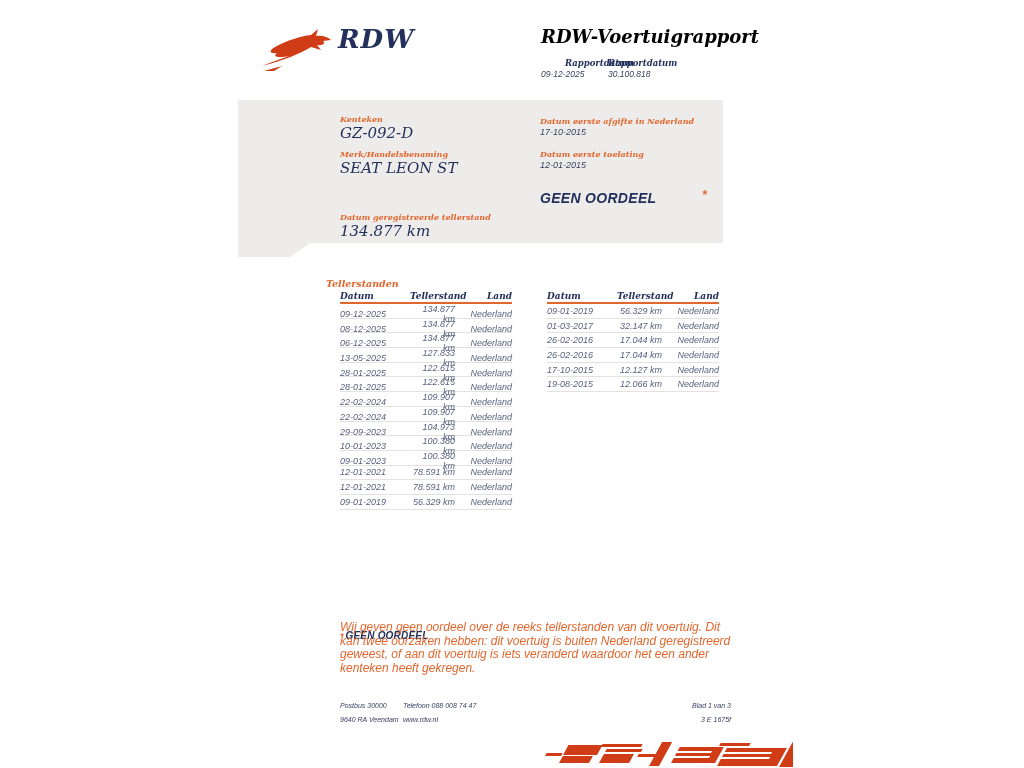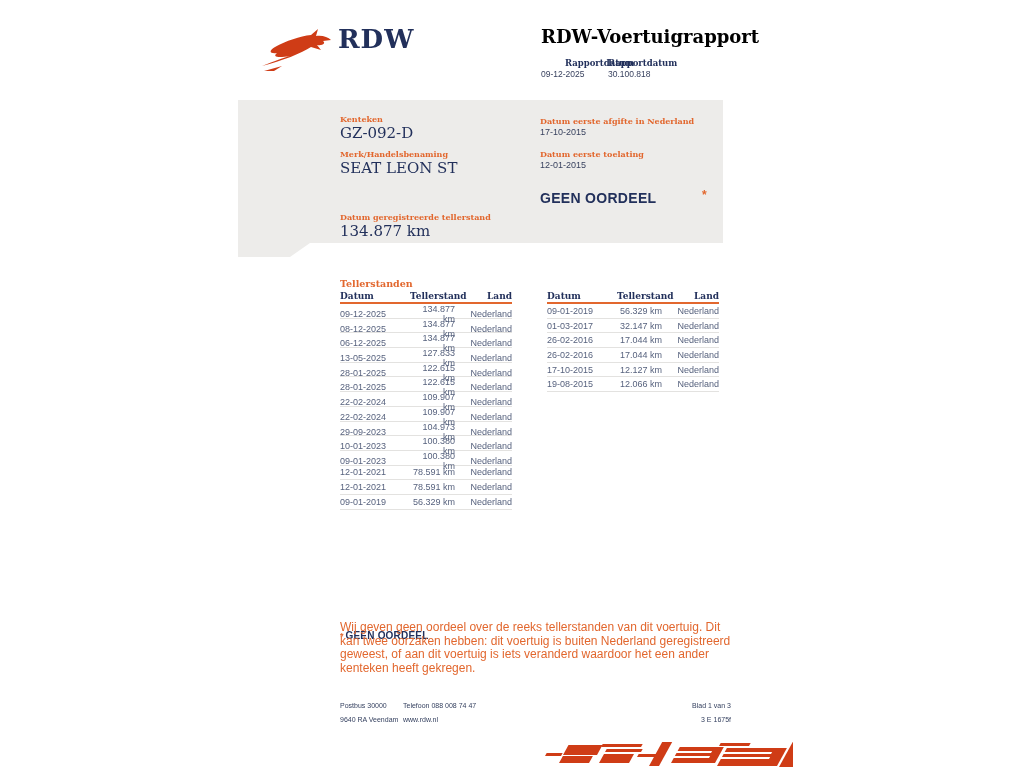--- a/index.html
+++ b/index.html
@@ -1,19 +1,19 @@
 <!DOCTYPE html>
 <html><head>
 <meta charset="utf-8">
 <style>
   * { margin:0; padding:0; box-sizing:border-box; }
   html,body { background:#ffffff; }
   .page {
     position:relative; width:1024px; height:768px; background:#ffffff;
-    font-family:"Liberation Sans", sans-serif; overflow:hidden;
+    font-family:"Liberation Sans", sans-serif; overflow:hidden;font-style:italic;
   }
   .abs { position:absolute; }
 
   
   .logo-text { left:338px; top:24px; font-family:"DejaVu Serif", serif; font-weight:600;
                font-size:26px; color:#22305b; letter-spacing:1px; }
   .doc-title { left:541px; top:26px; font-family:"DejaVu Serif", serif; font-weight:700;
                font-size:18px; color:#000000; }
   .meta-label { font-family:"DejaVu Serif", serif; font-weight:700; font-size:8.5px; color:#22305b; }
   .meta-value { font-size:8.5px; color:#39425f; }
@@ -79,21 +79,21 @@
 
   <div class="abs flabel" style="left:540px; top:116px;">Datum eerste afgifte in Nederland</div>
   <div class="abs fvalue-sm" style="left:540px; top:127px;">17-10-2015</div>
 
   <div class="abs flabel" style="left:540px; top:149px;">Datum eerste toelating</div>
   <div class="abs fvalue-sm" style="left:540px; top:160px;">12-01-2015</div>
 
   <div class="abs oordeel" style="left:540px; top:190px;">GEEN OORDEEL</div>
   <div class="abs star" style="left:702px; top:188px;">*</div>
 
-  <div class="abs section-title" style="left:340px; top:278px;">Tellerstanden</div>
+  <div class="abs section-title" style="left:326px; top:278px;">Tellerstanden</div>
 
   <div class="abs ttable" style="left:340px; top:291px;">
     <div class="thead">
       <span>Datum</span>
       <span>Tellerstand</span>
       <span>Land</span>
     </div>
     <div>
         <div class="trow">
           <span>09-12-2025</span>

